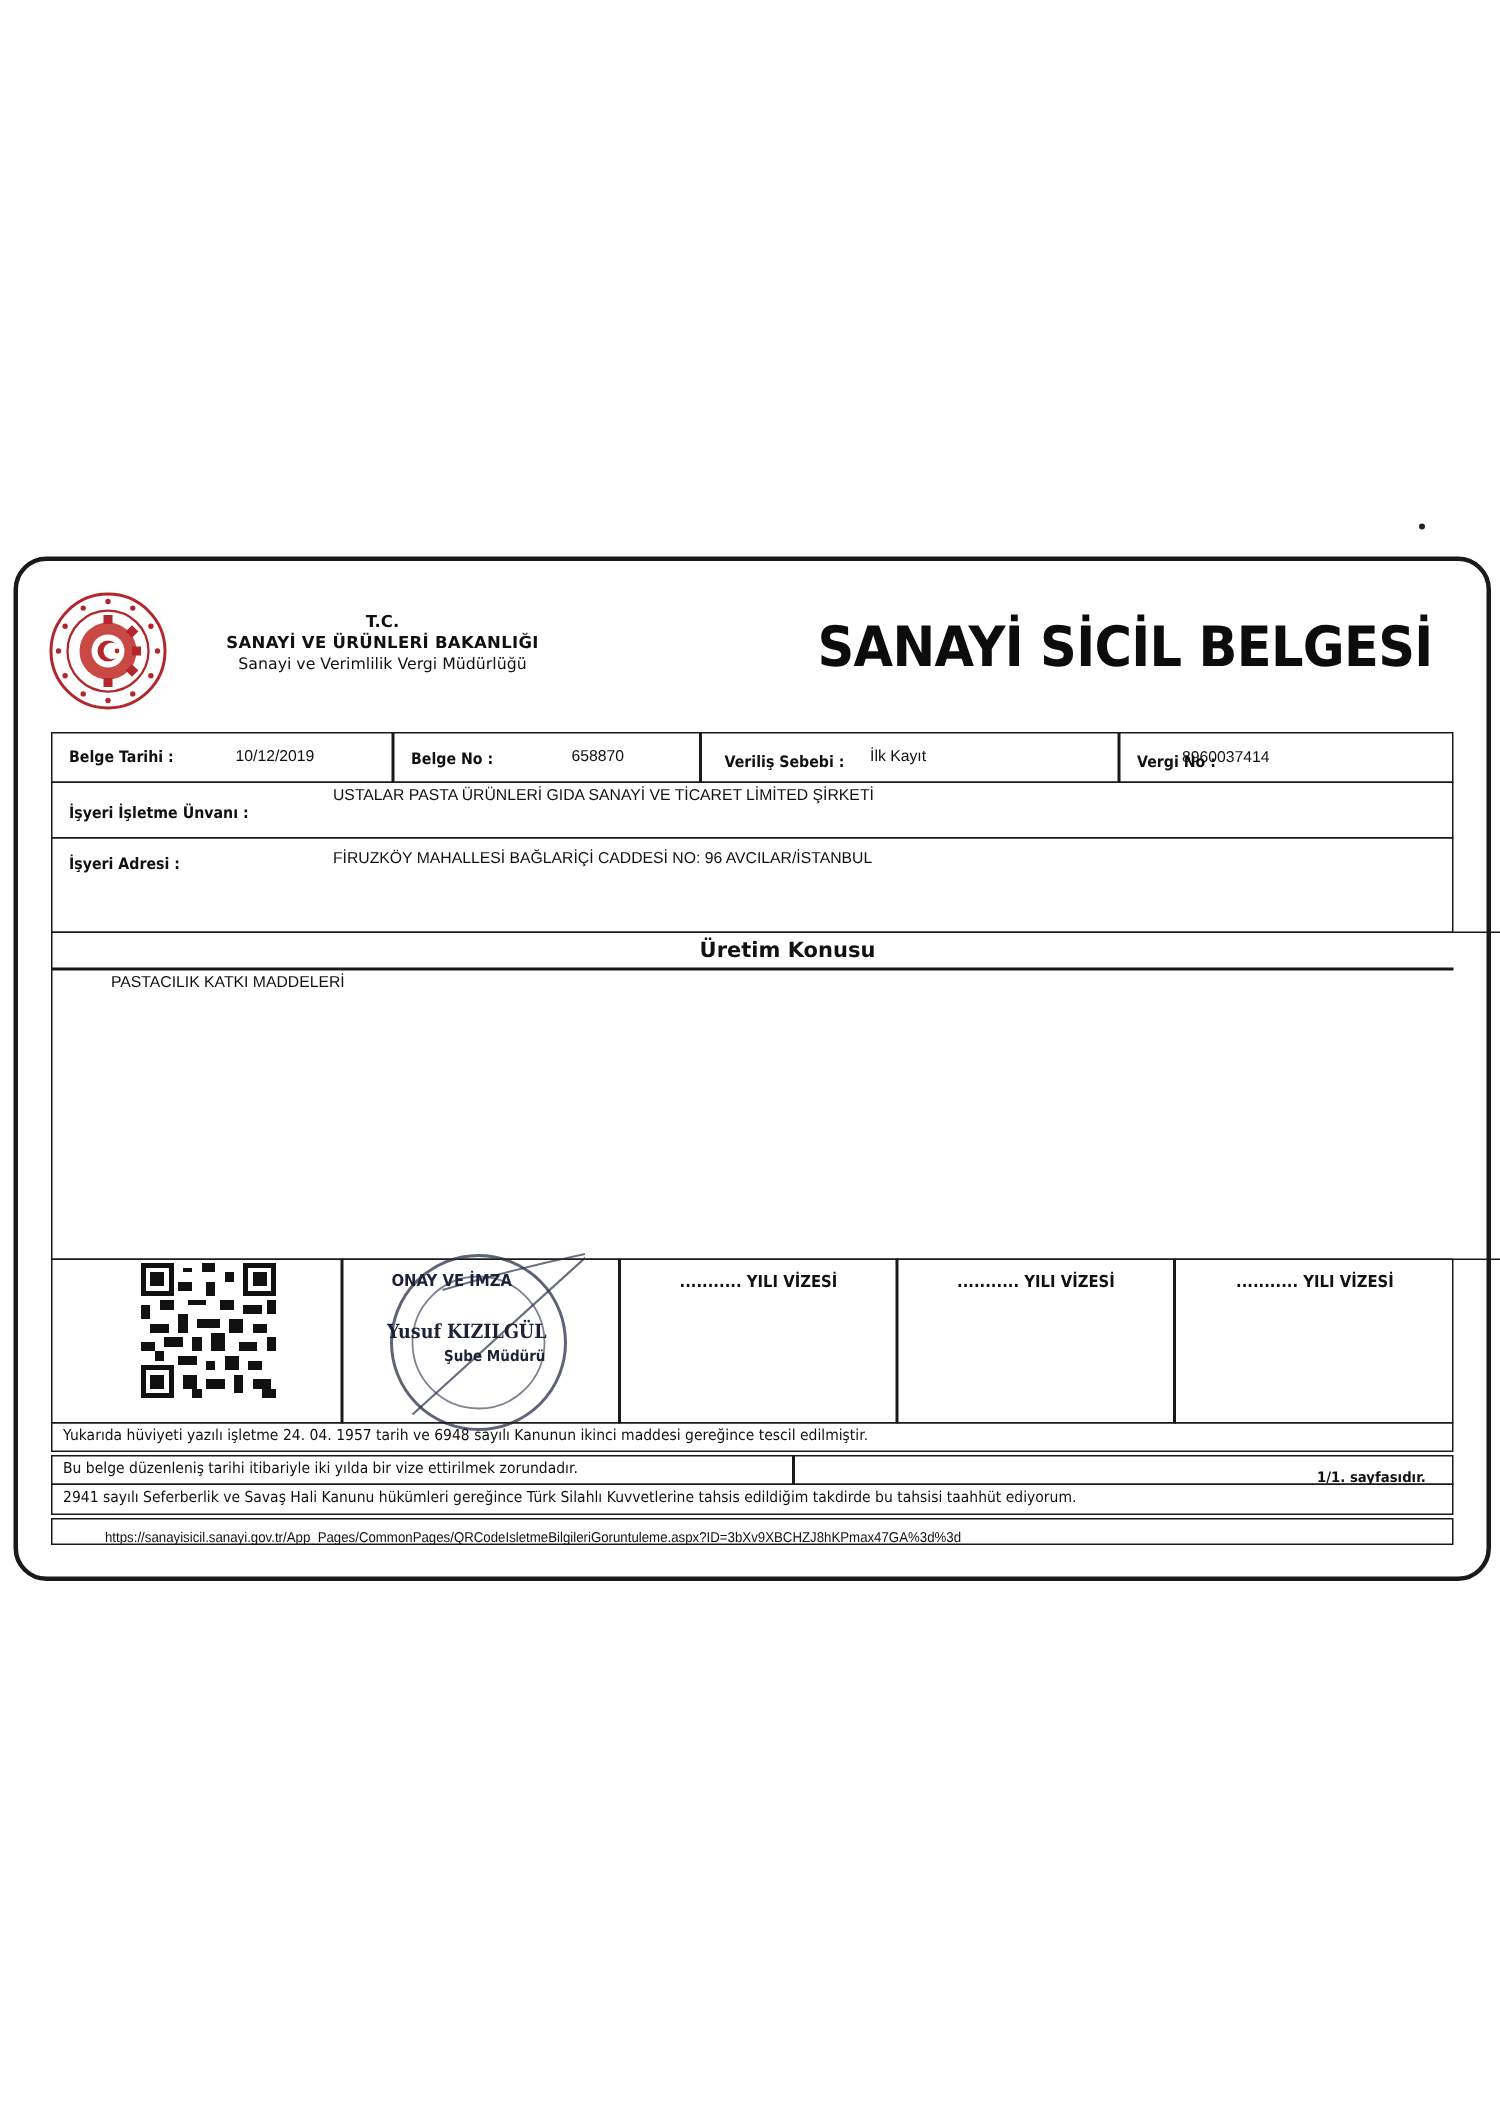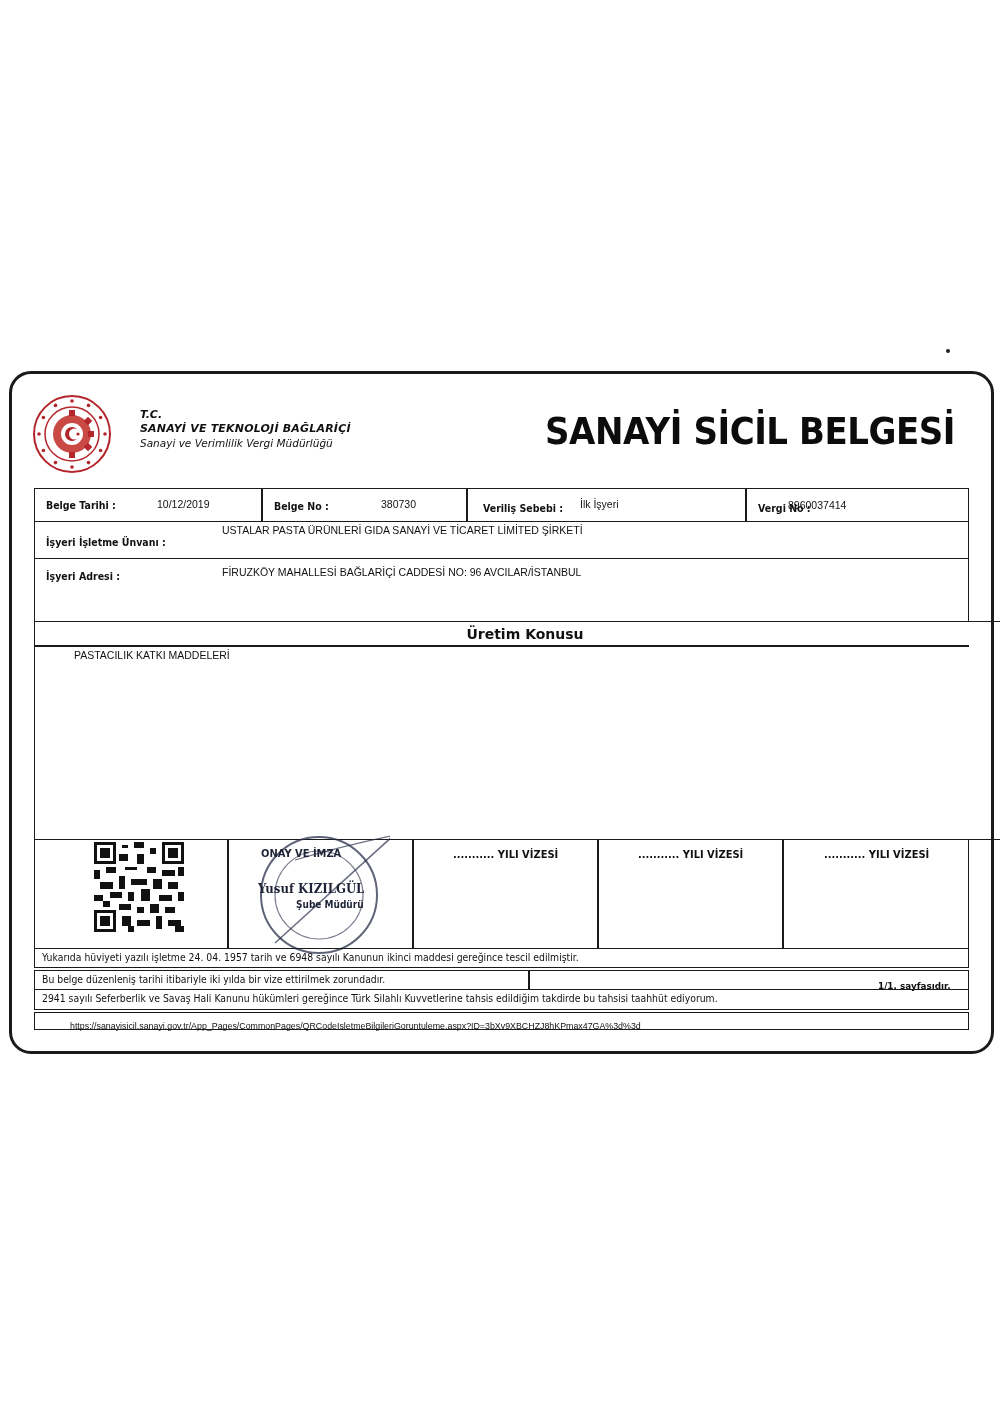--- a/index.html
+++ b/index.html
@@ -1,20 +1,20 @@
 <!DOCTYPE html>
 <html><head>
 <meta charset="utf-8">
 <style>
   html, body { margin:0; padding:0; }
   body { width:1000px; height:1409px; background:#ffffff; position:relative; font-family:"Liberation Sans", sans-serif; color:#111; overflow:hidden; }
   .card { position:absolute; left:9px; top:371px; width:985px; height:683px; border:3px solid #1a1a1a; border-radius:22px; box-sizing:border-box; }
   .dot { position:absolute; width:4px; height:4px; border-radius:50%; background:#222; }
   .logo { position:absolute; left:32px; top:394px; width:80px; height:80px; }
-  .ministry { position:absolute; left:140px; top:408px; width:230px; text-align:left; line-height:14px;font-style:italic; }
+  .ministry { position:absolute; left:140px; top:408px; width:230px; text-align:center; line-height:14px; }
   .ministry .tc { font-family:"DejaVu Sans", sans-serif; font-weight:bold; font-size:11px; }
   .ministry .name { font-family:"DejaVu Sans", sans-serif; font-weight:bold; font-size:11px; letter-spacing:0.2px; }
   .ministry .sub { font-family:"DejaVu Sans", sans-serif; font-size:10.5px; }
   .doc-title { position:absolute; left:545px; top:410px; font-family:"DejaVu Sans", sans-serif; font-weight:bold; font-size:37px; letter-spacing:-0.5px; color:#0c0c0c; transform:scaleX(0.92); transform-origin:left top; }
   .box { position:absolute; border:1.5px solid #1a1a1a; box-sizing:border-box; }
   .lbl { position:absolute; font-family:"DejaVu Sans", sans-serif; font-weight:bold; font-size:10.5px; transform:scaleX(0.9); transform-origin:left top; }
   .val { position:absolute; font-family:"Liberation Sans", sans-serif; font-size:10.5px; }
   .vline { position:absolute; width:1.5px; background:#1a1a1a; }
   .hline { position:absolute; height:1.5px; background:#1a1a1a; }
   .section-title { position:absolute; left:0; right:0; text-align:center; font-family:"DejaVu Sans", sans-serif; font-weight:bold; font-size:14px; }
@@ -57,37 +57,37 @@
     <rect x="53" y="50" width="6" height="6" transform="rotate(45 56 53)"></rect>
   </g>
   <circle cx="40" cy="40" r="11" fill="#fff"></circle>
   <circle cx="40" cy="40" r="7" fill="#b3262b"></circle>
   <circle cx="42.5" cy="40" r="5.5" fill="#fff"></circle>
   <circle cx="46" cy="40" r="1.6" fill="#b3262b"></circle>
 </svg>
 
 <div class="ministry">
   <div class="tc">T.C.</div>
-  <div class="name">SANAYİ VE TEKNOLOJİ BAĞLARİÇİ</div>
+  <div class="name">SANAYİ VE ÜRÜNLERİ BAKANLIĞI</div>
   <div class="sub">Sanayi ve Verimlilik Vergi Müdürlüğü</div>
 </div>
 
 <div class="doc-title">SANAYİ SİCİL BELGESİ</div>
 
 <div class="box" style="left:34px;top:488px;width:935px;height:34px;"></div>
 <div class="vline" style="left:261px;top:488px;height:34px;"></div>
 <div class="vline" style="left:466px;top:488px;height:34px;"></div>
 <div class="vline" style="left:745px;top:488px;height:34px;"></div>
 
 <div class="lbl" style="left:46px;top:499px;">Belge Tarihi :</div>
 <div class="val" style="left:157px;top:498px;">10/12/2019</div>
 <div class="lbl" style="left:274px;top:500px;">Belge No :</div>
-<div class="val" style="left:381px;top:498px;">380730</div>
+<div class="val" style="left:381px;top:498px;">658870</div>
 <div class="lbl" style="left:483px;top:502px;">Veriliş Sebebi :</div>
-<div class="val" style="left:580px;top:498px;">İlk İşyeri</div>
+<div class="val" style="left:580px;top:498px;">İlk Kayıt</div>
 <div class="lbl" style="left:758px;top:502px;">Vergi No :</div>
 <div class="val" style="left:788px;top:499px;">8960037414</div>
 
 <div class="box" style="left:34px;top:521px;width:935px;height:38px;"></div>
 <div class="lbl" style="left:46px;top:536px;">İşyeri İşletme Ünvanı :</div>
 <div class="val" style="left:222px;top:524px;">USTALAR PASTA ÜRÜNLERİ GIDA SANAYİ VE TİCARET LİMİTED ŞİRKETİ</div>
 
 <div class="box" style="left:34px;top:558px;width:935px;height:64px;"></div>
 <div class="lbl" style="left:46px;top:570px;">İşyeri Adresi :</div>
 <div class="val" style="left:222px;top:566px;">FİRUZKÖY MAHALLESİ BAĞLARİÇİ CADDESİ NO: 96 AVCILAR/İSTANBUL</div>

